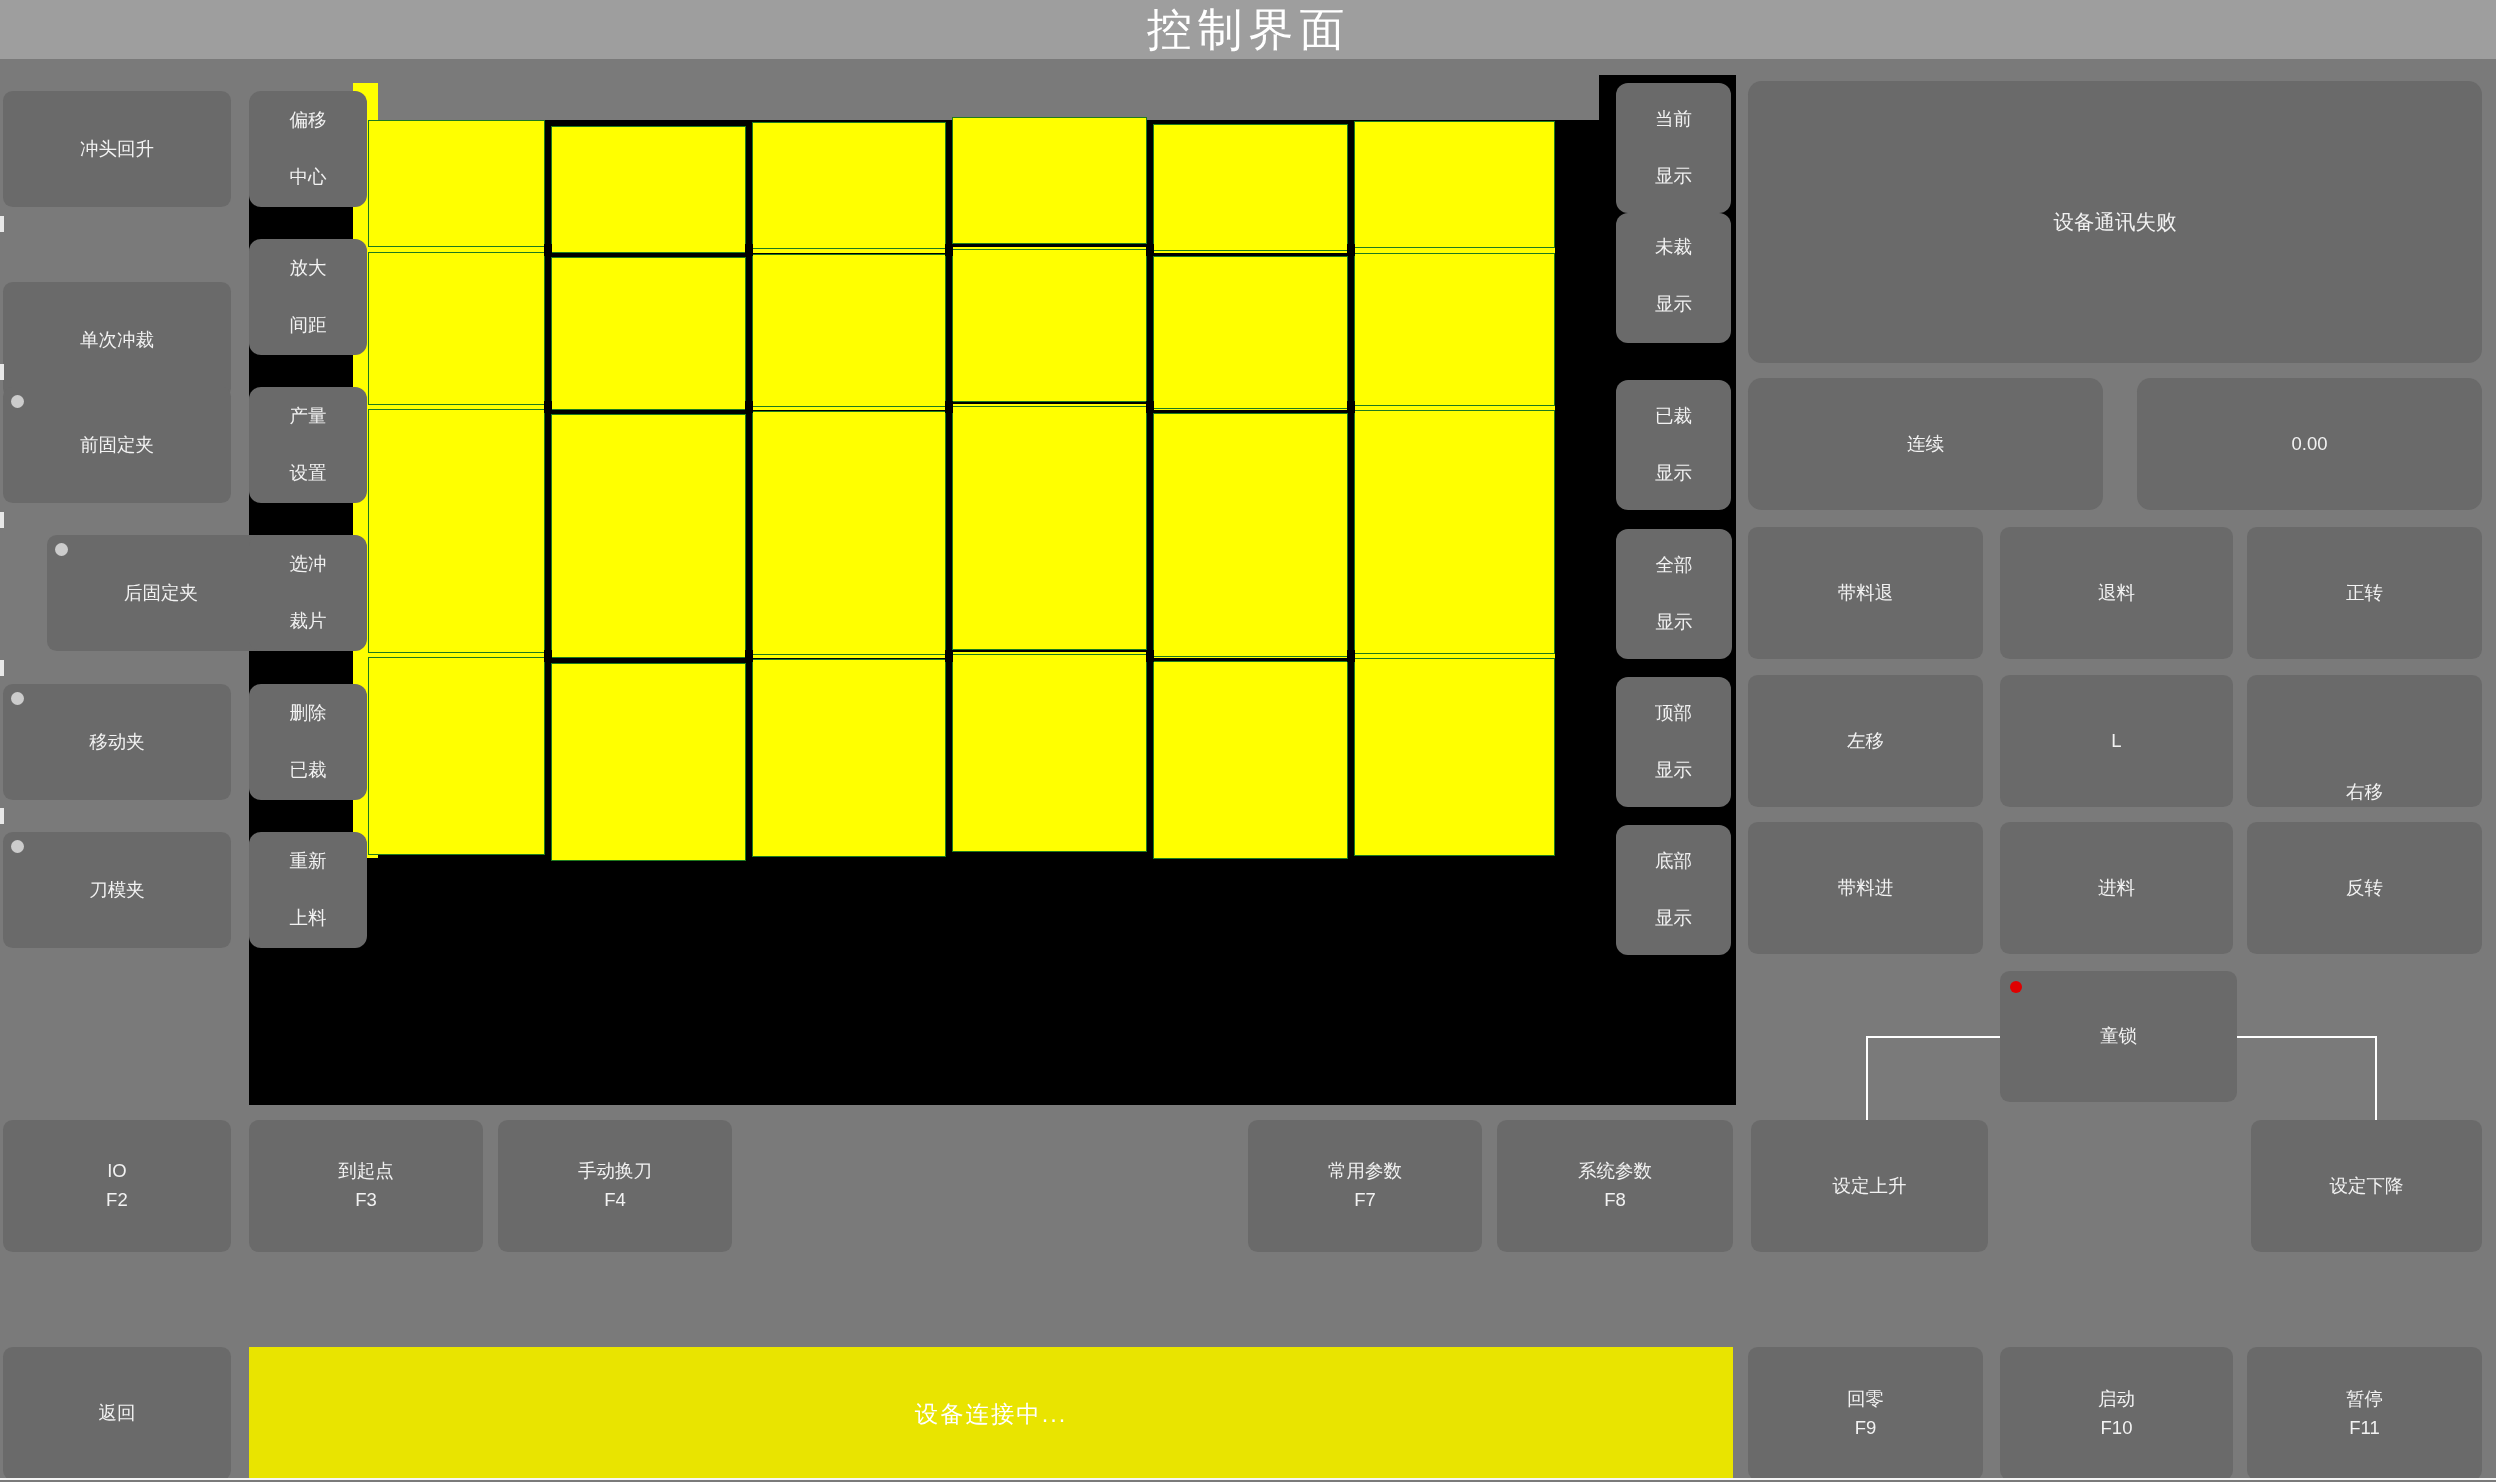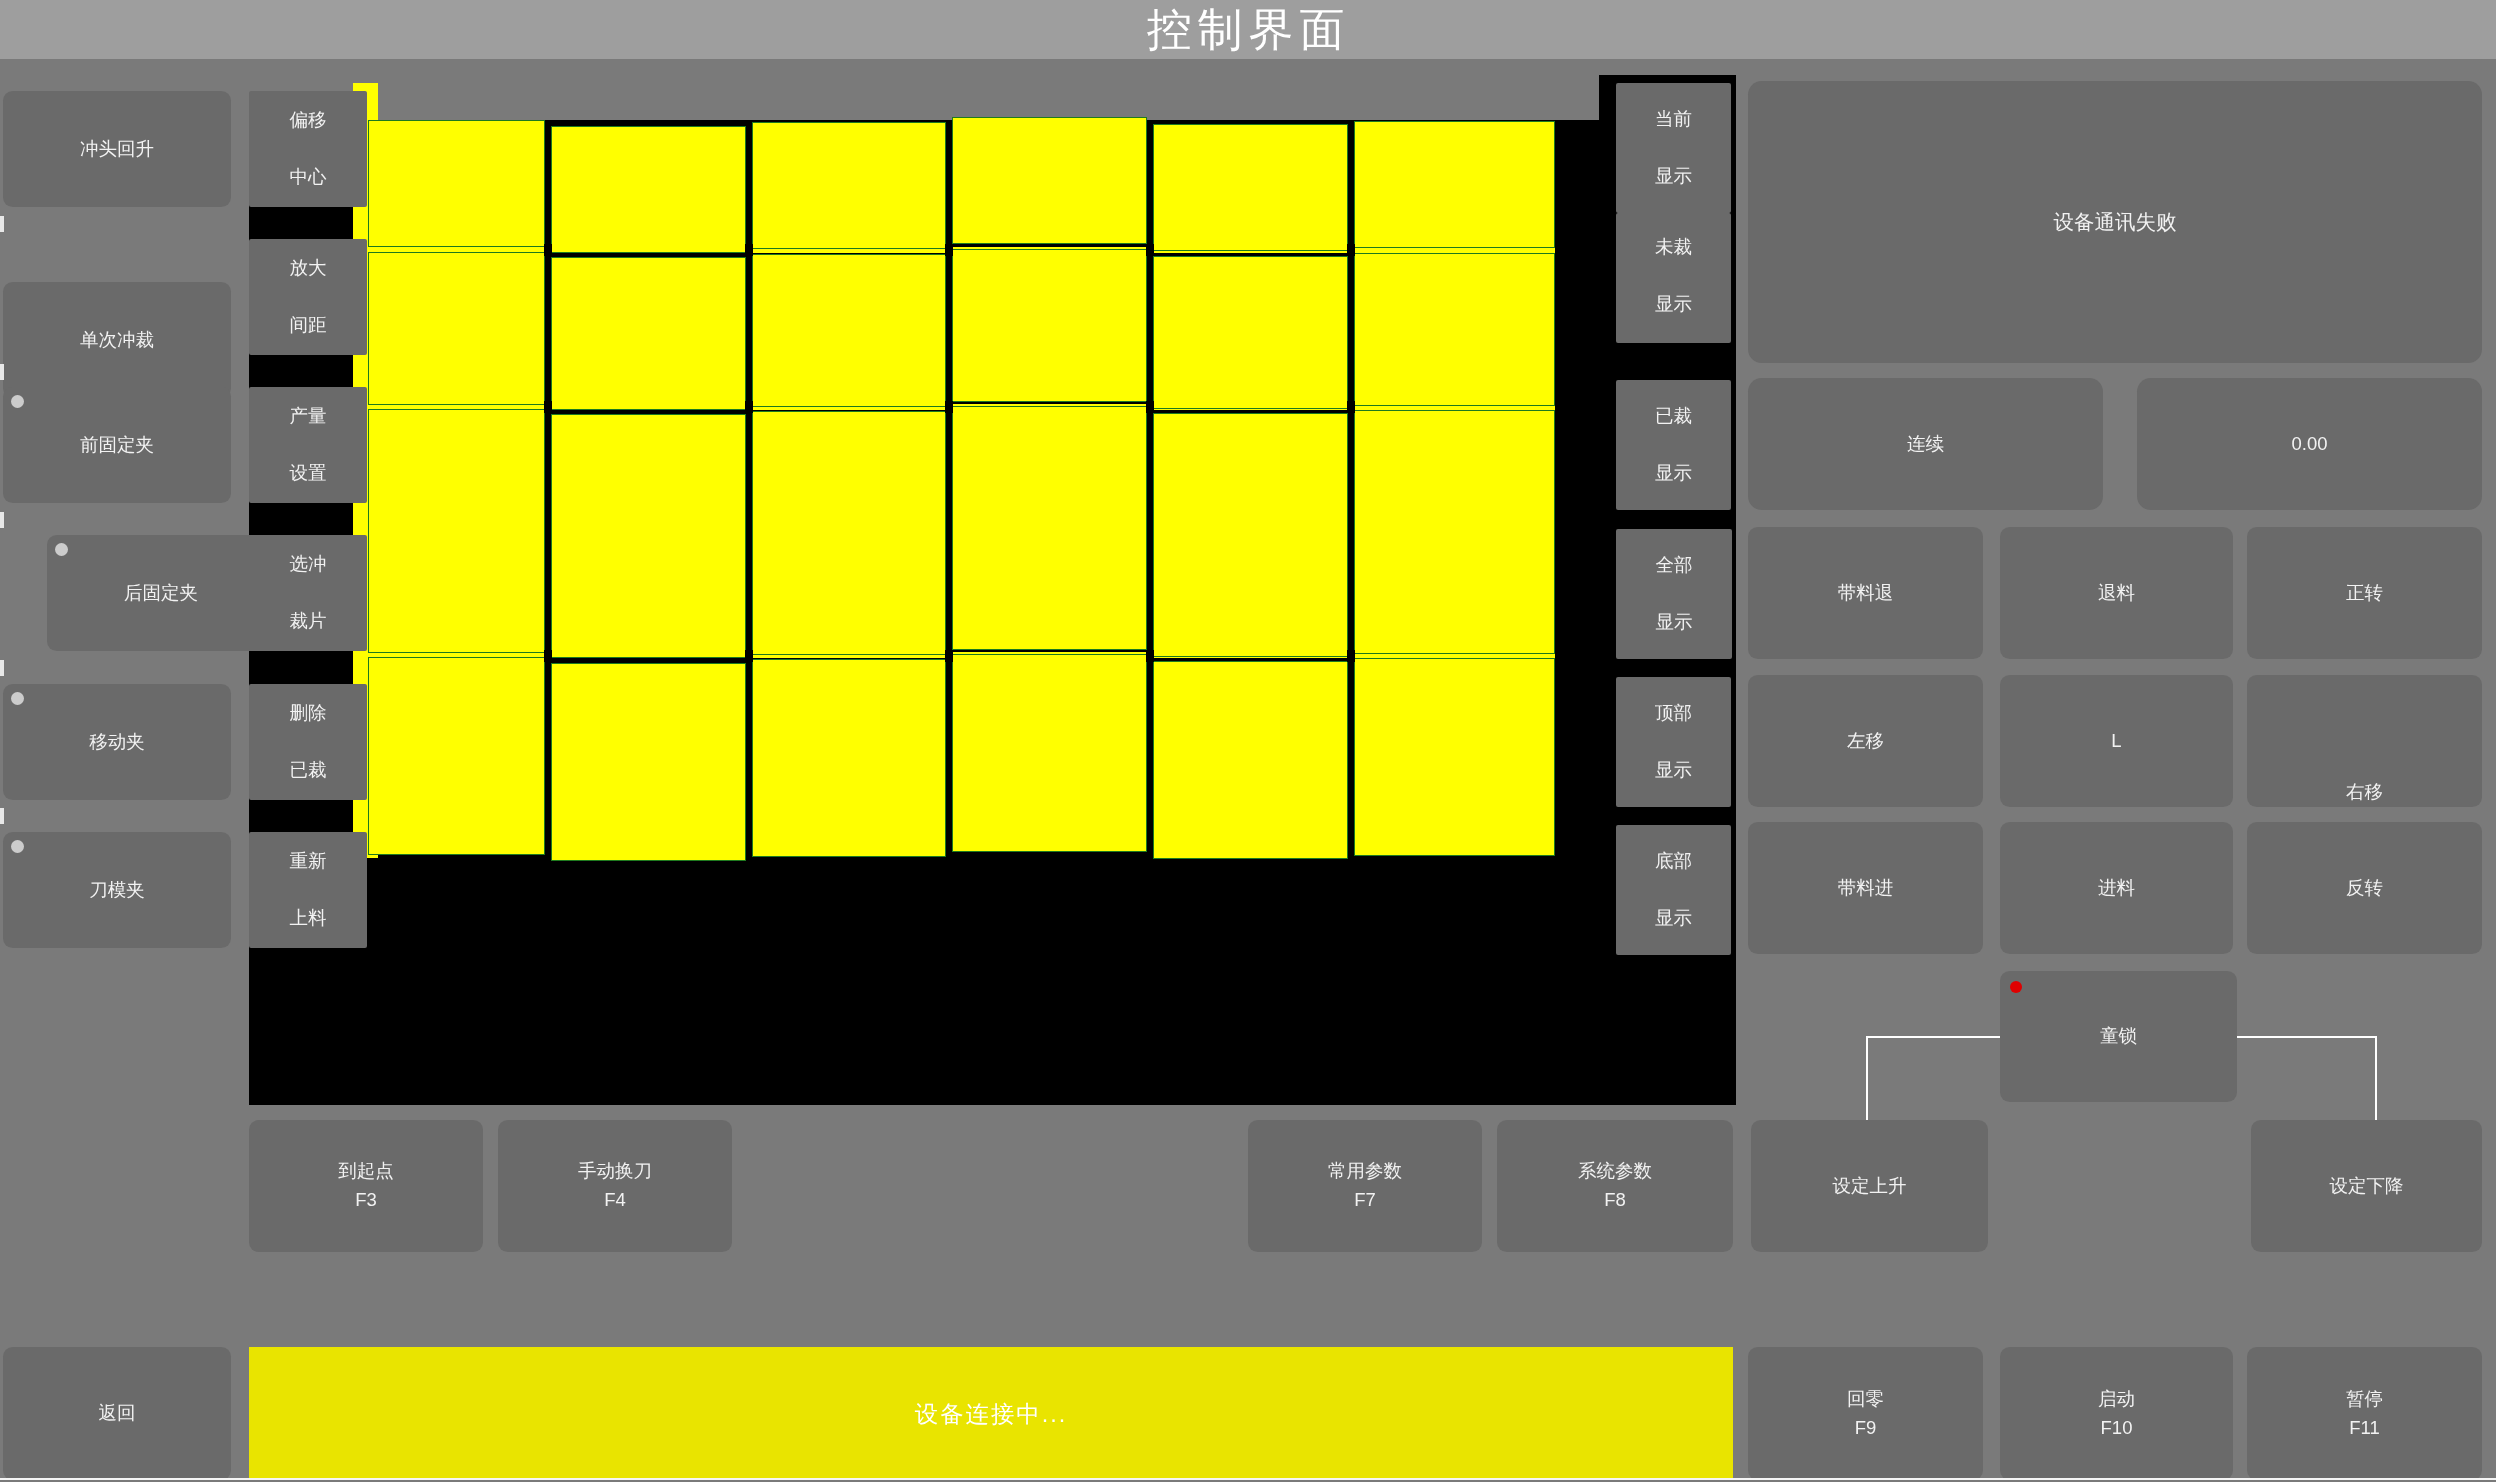--- a/index.html
+++ b/index.html
@@ -9,21 +9,21 @@
   }
   *{margin:0;padding:0;box-sizing:border-box;}
   body{background:#555;font-family:"Liberation Sans",sans-serif;}
   #screen{position:relative;width:2497px;height:1482px;background:var(--bg);overflow:hidden;}
   .titlebar{position:absolute;left:0;top:0;width:2497px;height:59px;background:var(--titlebar);
     display:flex;align-items:center;justify-content:center;}
   .title{font-family:"Liberation Serif",serif;font-size:45px;color:#ffffff;letter-spacing:5.9px;}
   .btn{position:absolute;background:var(--btn);color:var(--btn-text);display:flex;flex-direction:column;
     align-items:center;justify-content:center;text-align:center;font-size:18.5px;line-height:1.55;
     border-radius:9.8px;cursor:default;}
-  .sq{border-radius:2px;gap:28px;}
+  .sq{border-radius:12px;gap:28px;}
   .rad14{border-radius:13.7px;}
   .dot{position:absolute;left:7.8px;top:7.8px;width:13.7px;height:13.7px;border-radius:50%;background:var(--dot);}
   .led{position:absolute;left:9.8px;top:9.8px;width:12.7px;height:12.7px;border-radius:50%;background:var(--led);}
   .sliver{position:absolute;left:0;width:3.9px;height:15.6px;background:#e8e8e8;}
   .blk{position:absolute;background:var(--canvas);}
   .ystrip{position:absolute;background:var(--piece);}
   .piece{position:absolute;background:var(--piece);border:1px solid var(--piece-border);}
   .band{position:absolute;background:var(--piece);}
   .tick{position:absolute;background:#000;}
   .wline{position:absolute;background:var(--line);}
@@ -209,20 +209,24 @@
 
   <div class="wline" style="left:1866px;top:1036px;width:135px;height:2px;"></div>
   <div class="wline" style="left:2237px;top:1036px;width:139px;height:2px;"></div>
   <div class="wline" style="left:1866px;top:1036px;width:2px;height:86px;"></div>
   <div class="wline" style="left:2375px;top:1036px;width:2px;height:86px;"></div>
   <div class="btn" style="left:2000px;top:971px;width:237px;height:131px;">
       <span class="led"></span>
       <span>童锁</span>
     </div>
 
+  <div class="btn" style="left:2.9px;top:1120px;width:228px;height:132px;">
+      <span>IO</span>
+      <span>F2</span>
+    </div>
   <div class="btn" style="left:249px;top:1120px;width:234px;height:132px;">
       <span>到起点</span>
       <span>F3</span>
     </div>
   <div class="btn" style="left:498px;top:1120px;width:234px;height:132px;">
       <span>手动换刀</span>
       <span>F4</span>
     </div>
   <div class="btn" style="left:1248px;top:1120px;width:234px;height:132px;">
       <span>常用参数</span>

